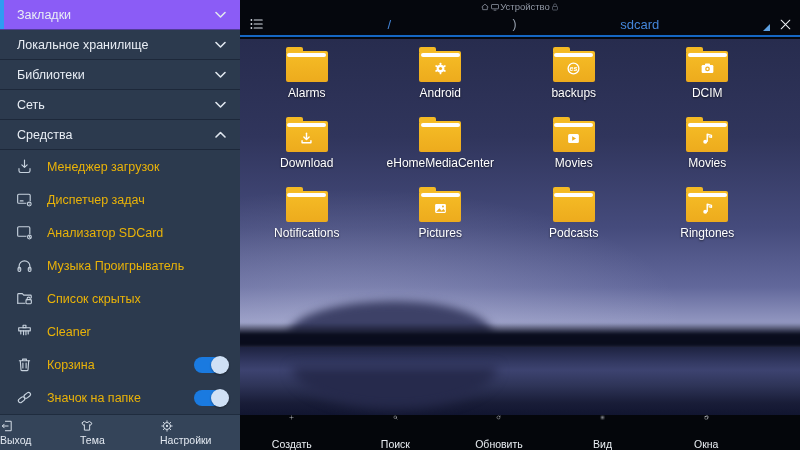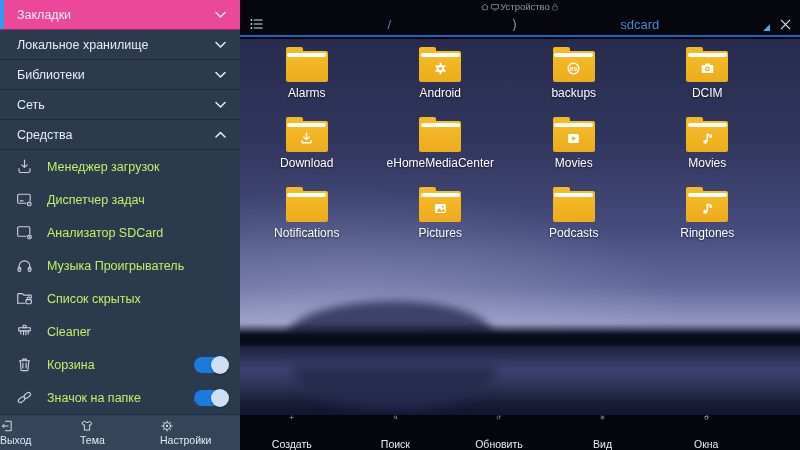--- a/index.html
+++ b/index.html
@@ -6,27 +6,27 @@
   html,body { width:800px; height:450px; overflow:hidden; background:#000;
     font-family:"Liberation Sans", sans-serif; }
   .screen { position:relative; width:800px; height:450px; background:#05070d; }
 
   
   .sidebar { position:absolute; left:0; top:0; width:240px; height:450px;
     background:#2c3a4e; display:flex; flex-direction:column; z-index:5; }
   .sec { flex:0 0 30px; display:flex; align-items:center; justify-content:space-between;
     padding:0 14px 0 17px; border-bottom:1px solid rgba(10,20,35,.45);
     color:#e9eef5; font-size:12.5px; }
-  .sec.active { box-shadow:inset 4px 0 0 #2f9bf2; background:#ec4899; }
+  .sec.active { box-shadow:inset 4px 0 0 #2f9bf2; background:#8b5cf6; }
   .sec svg { flex:0 0 auto; }
   .chev { stroke:#dfe6ee; stroke-width:1.6; fill:none; stroke-linecap:round; stroke-linejoin:round; }
 
   .tools { flex:1 1 auto; display:flex; flex-direction:column; }
   .tool { flex:1; display:flex; align-items:center; gap:13px; padding:0 12px 0 15px;
-    color:#bef264; font-size:12.5px; }
+    color:#eab308; font-size:12.5px; }
   .tool .ticon { width:19px; height:19px; stroke:#c7d2de; fill:none; stroke-width:1.2;
     stroke-linecap:round; stroke-linejoin:round; flex:0 0 auto; }
   .toggle { margin-left:auto; width:34px; height:16px; border-radius:9px;
     background:#1a7ae0; position:relative; }
   .toggle::after { content:""; position:absolute; right:-1px; top:-1px; width:18px; height:18px;
     border-radius:50%; background:#cfe0f5; box-shadow:0 1px 2px rgba(0,0,0,.4); }
 
   .side-footer { flex:0 0 36px; display:flex; background:#344459;
     border-top:1px solid rgba(10,20,35,.5); }
   .sf { flex:1; display:flex; flex-direction:column; align-items:flex-start; justify-content:center;

